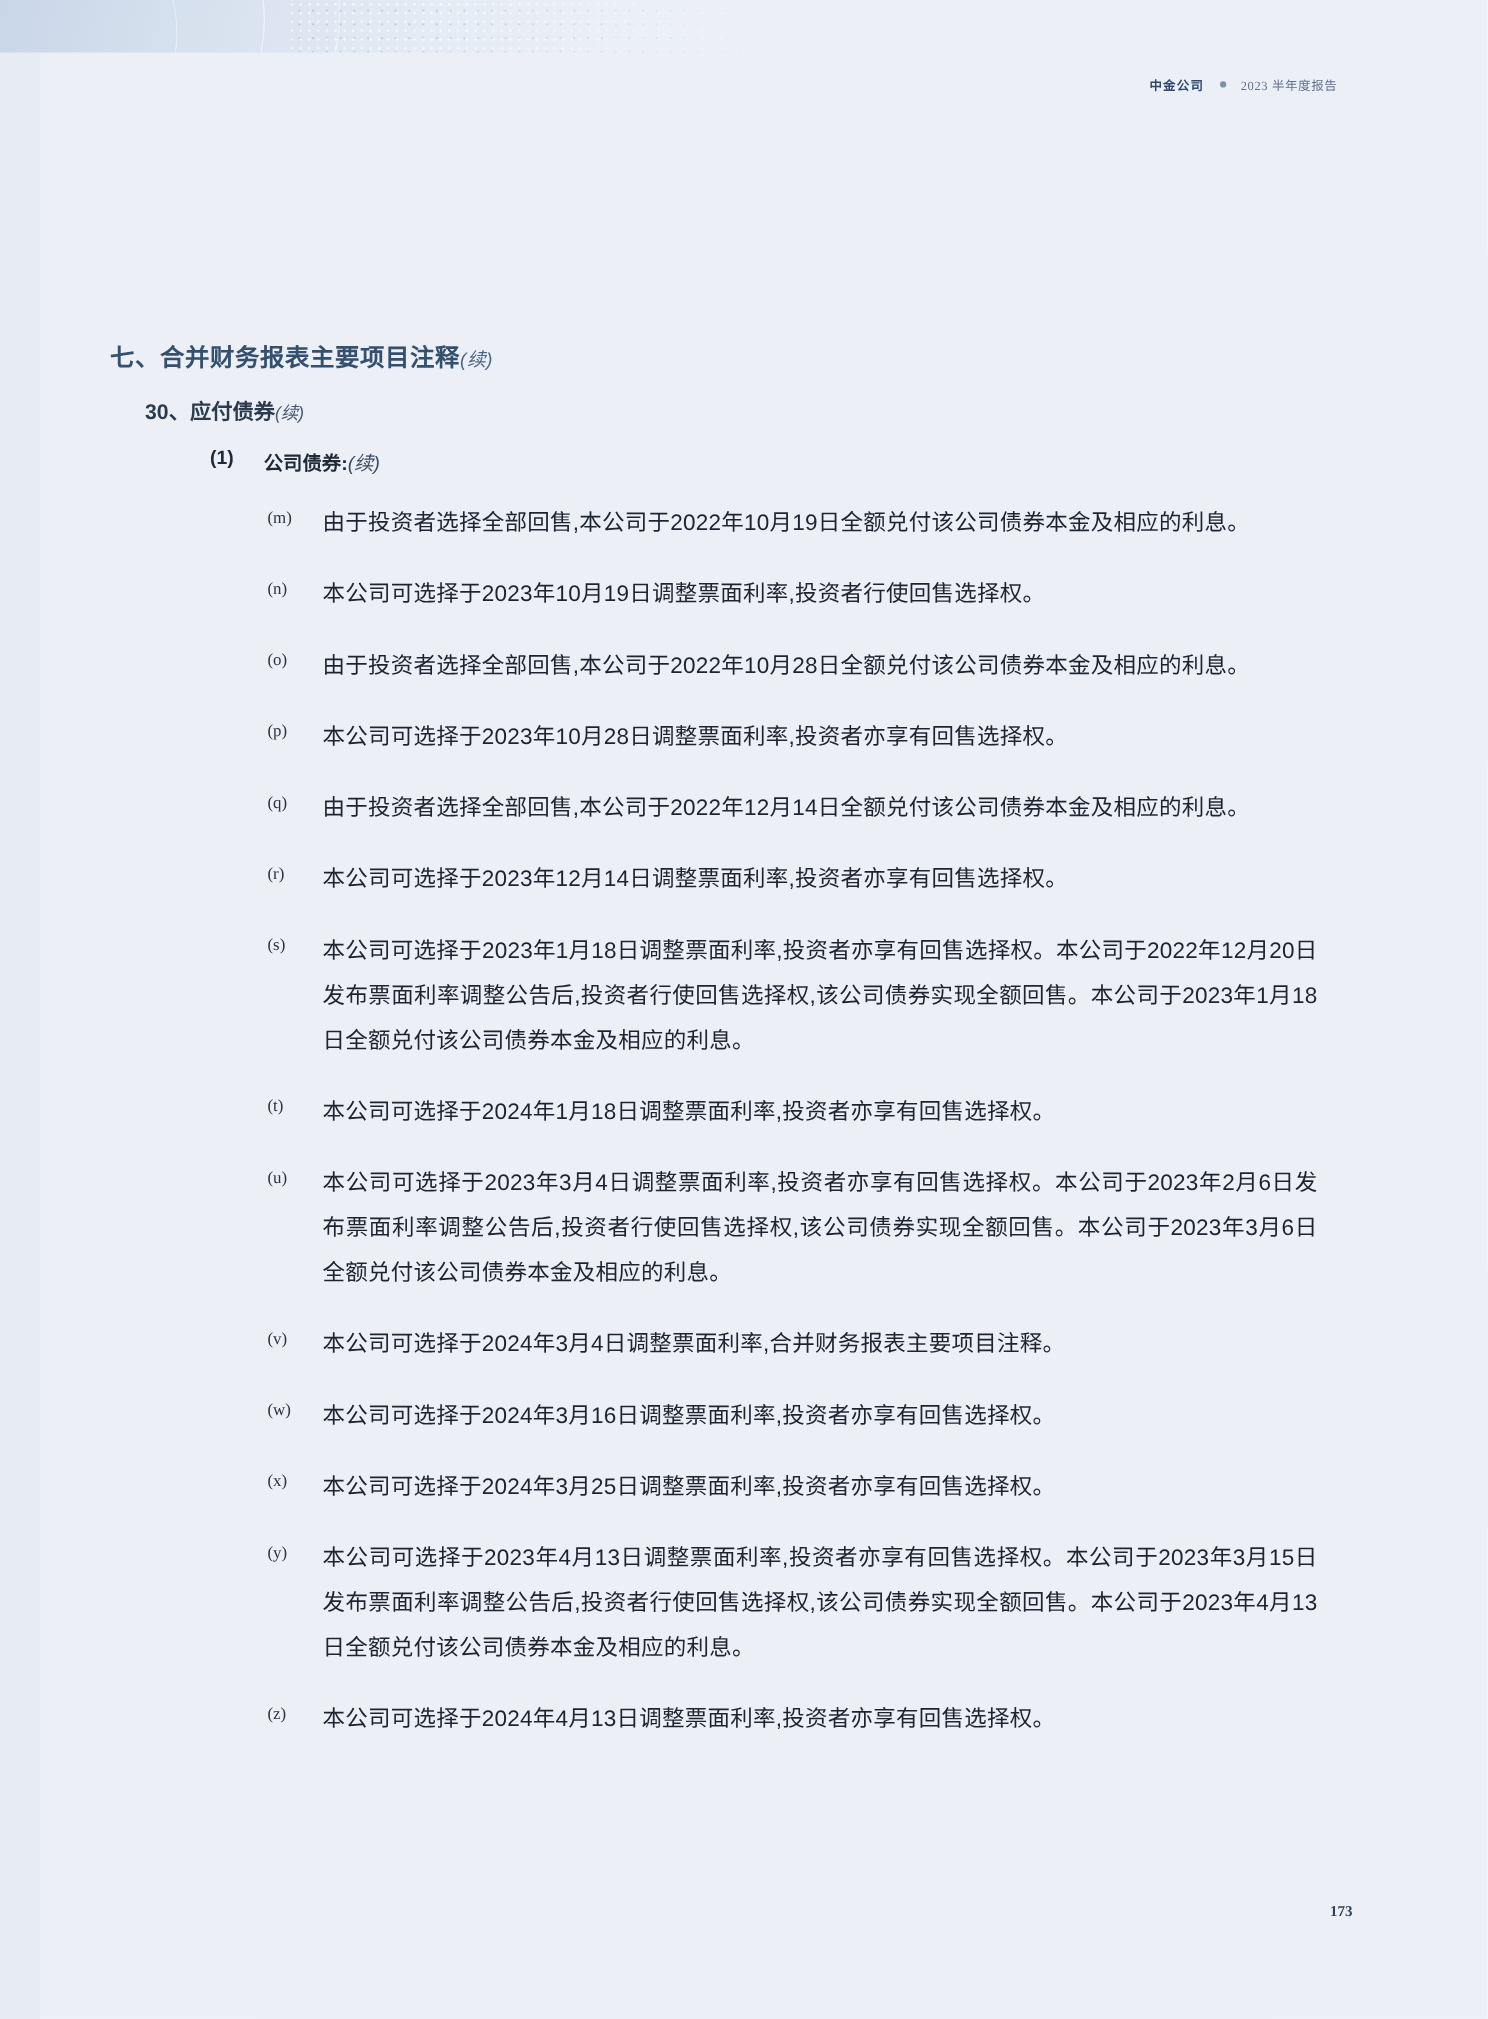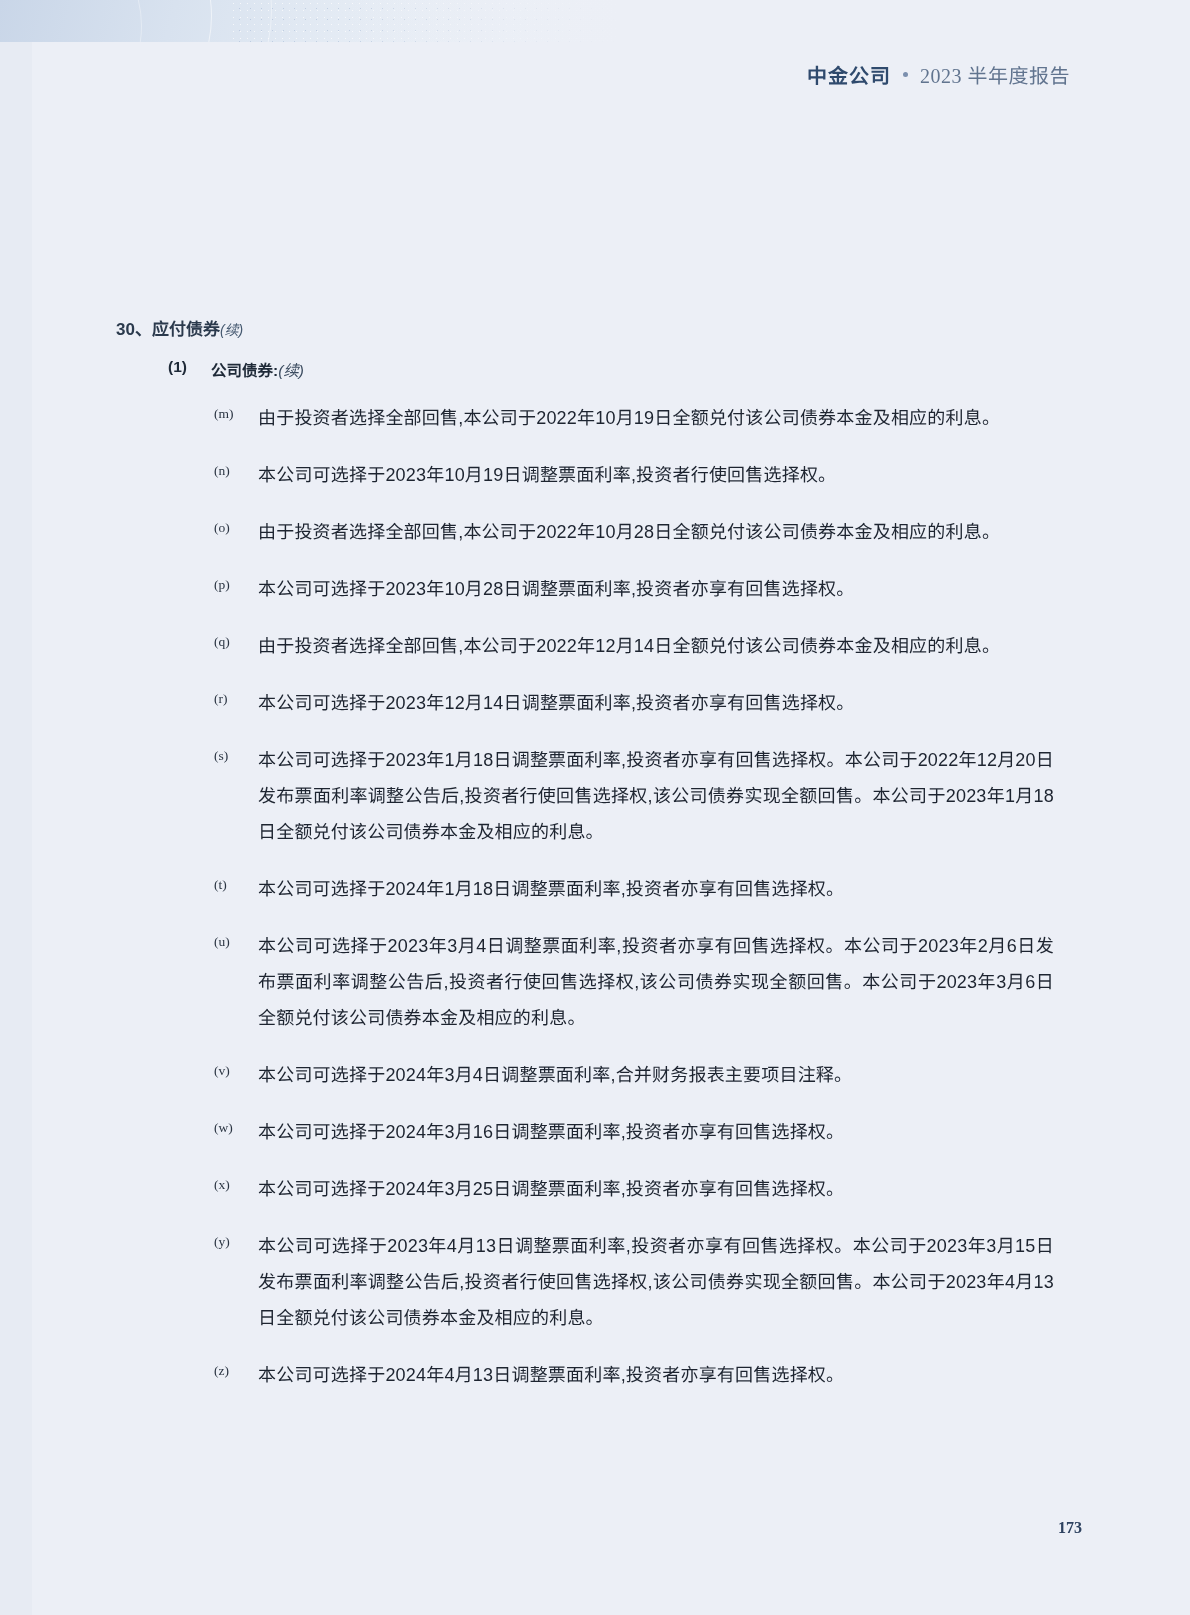--- a/index.html
+++ b/index.html
@@ -75,21 +75,21 @@
   }
 
   
   .header {
     position: absolute;
     right: 120px;
     top: 60px;
     display: flex;
     align-items: center;
     gap: 12px;
-    font-size: 20px;
+    font-size: 10px;
     color: #3f5878;
     letter-spacing: .6px;
     font-family: "Liberation Serif", "DejaVu Serif", serif;
   }
   .header .company { font-weight: 700; color: #2f4a6d; letter-spacing: 1px;}
   .header .bullet {
     width: 5px; height: 5px; border-radius: 50%;
     background: #7b8fae; display: inline-block;
   }
   .header .report { color: #61748f; letter-spacing: .5px; }
@@ -170,21 +170,21 @@
     line-height: 2.0;
     color: #1d2430;
     text-align: justify;
     letter-spacing: .2px;
   }
 
   .page-no {
     position: absolute;
     right: 108px;
     bottom: 78px;
-    font-size: 16px;
+    font-size: 12px;
     font-weight: 700;
     color: #2e4260;
     font-family: "Liberation Serif", "DejaVu Serif", serif;
   }
 </style>
 </head>
 <body>
 
 <div class="page">
   <div class="page-inner"></div>
@@ -199,20 +199,23 @@
   </div>
 
   <div class="header">
     <span class="company">中金公司</span>
     <span class="bullet"></span>
     <span class="report">2023 半年度报告</span>
   </div>
 
   <div class="content">
 
+    <div class="sec-title">
+      <span>七、合并财务报表主要项目注释</span><span class="cont">(续)</span>
+    </div>
 
     <div class="sub-title">
       <span>30</span><span>、应付债券</span><span class="cont">(续)</span>
     </div>
 
     <div class="item-title">
       <span>(1)</span>
       <span><span>公司债券:</span><span class="cont">(续)</span></span>
     </div>
 

